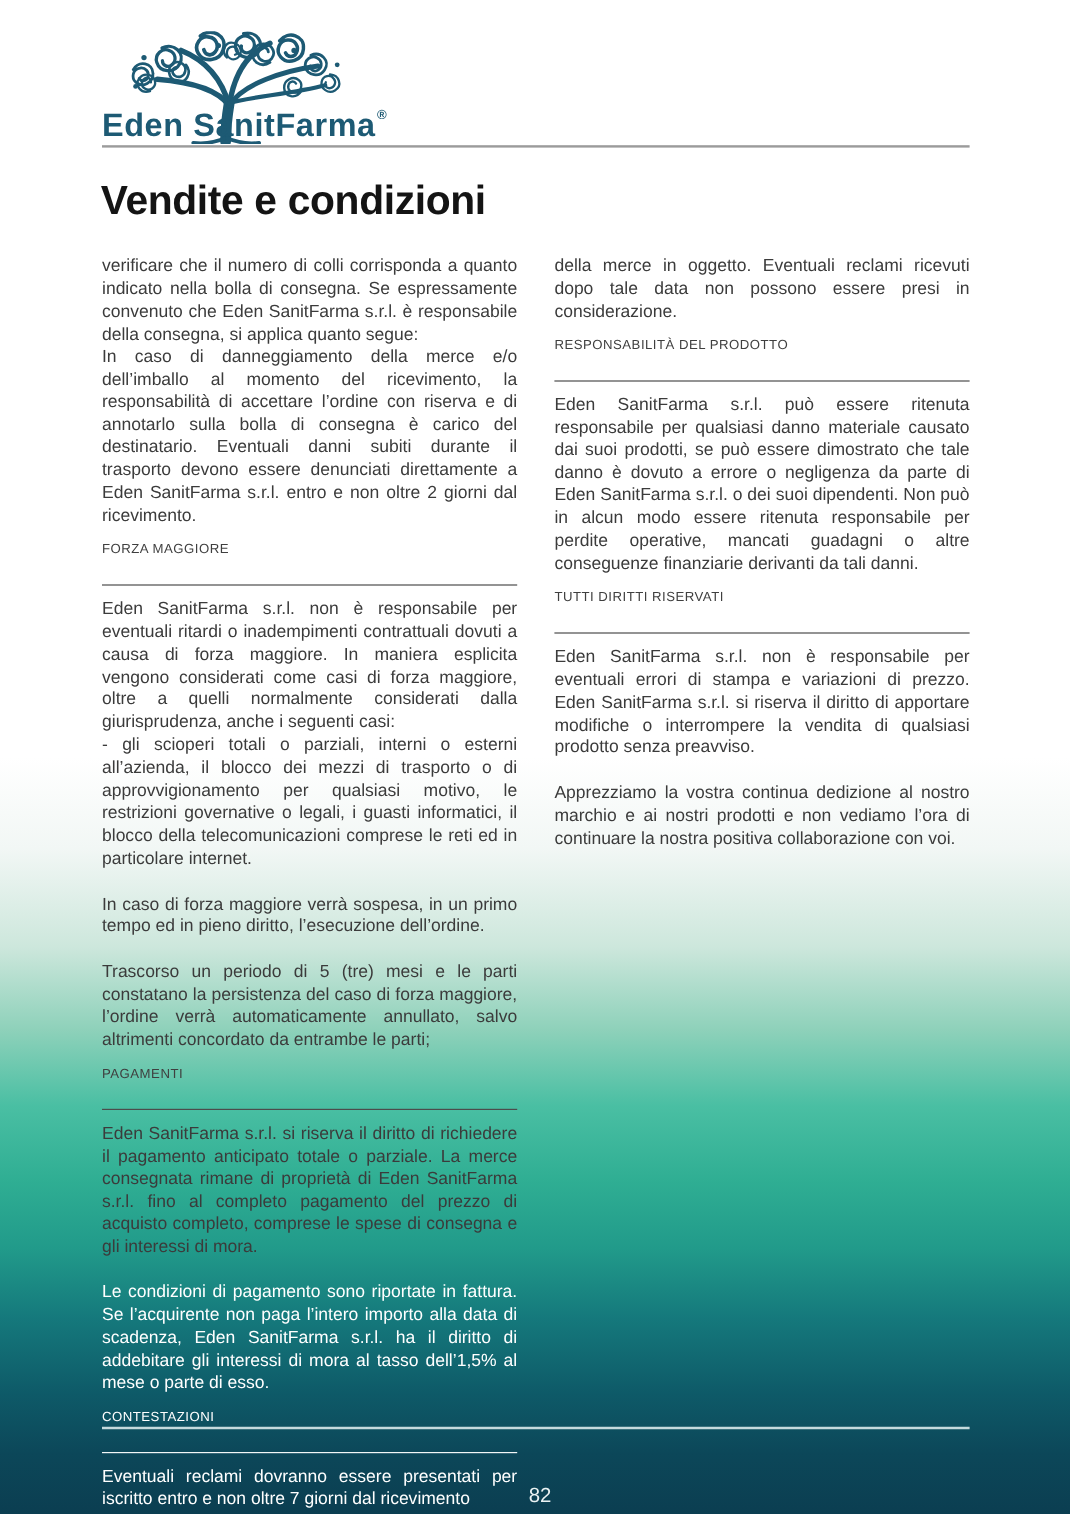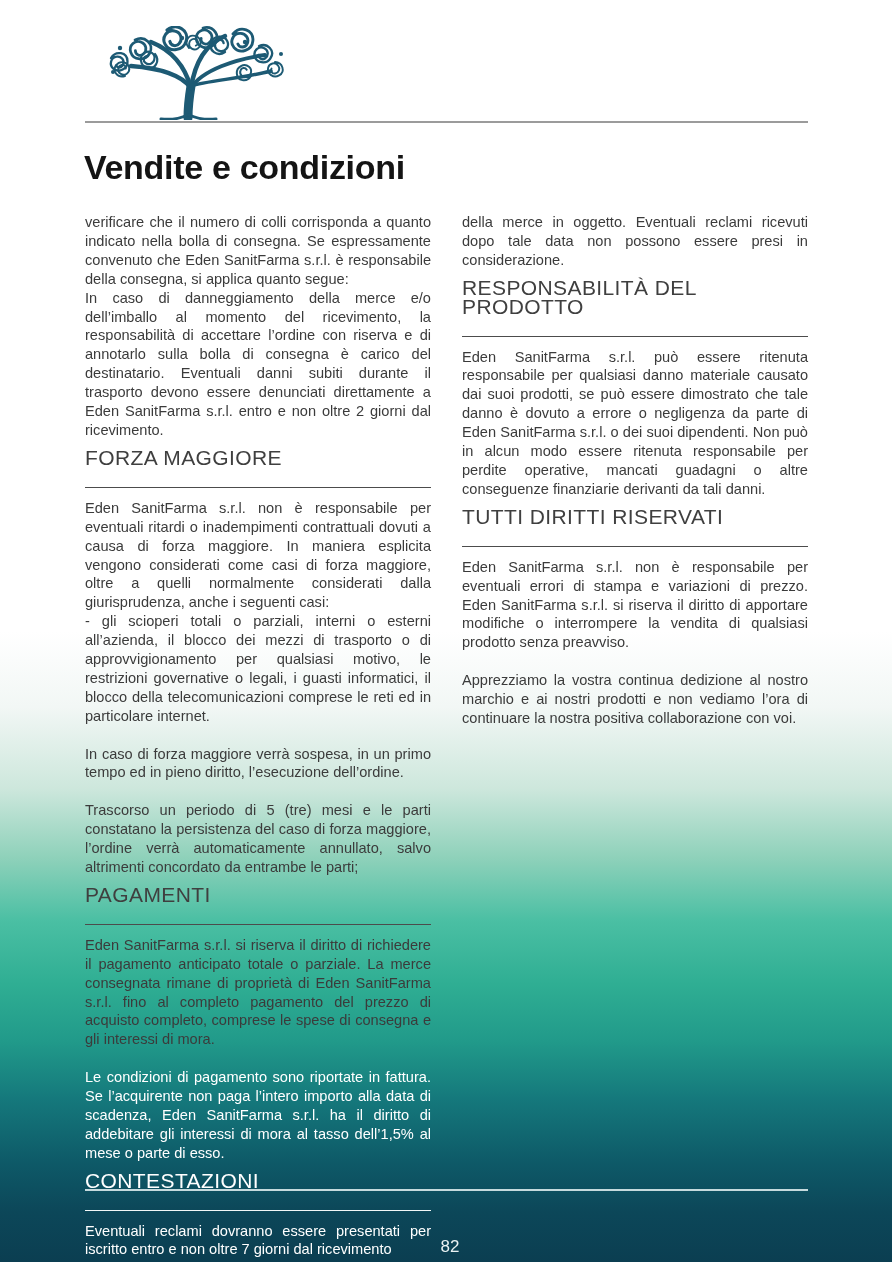--- a/index.html
+++ b/index.html
@@ -86,21 +86,21 @@
   }
   .col {
     font-size: 14.6px;
     line-height: 18.9px;
     text-align: justify;
     color: #3b3b3b;
   }
   .body-para { margin: 0; }
   .body-para + .body-para { margin-top: 18.9px; }
   .sec-heading {
-    font-size: 21px;
+    font-size: 11px;
     font-weight: 400;
     letter-spacing: 0.4px;
     color: #3f3f3f;
     border-bottom: 1.5px solid #4c4c4c;
     padding-bottom: 19px;
     margin: 9px 0 11px 0;
     text-align: left;
   }
   .light { color: #ffffff; }
   .sec-heading.light { border-bottom-color: #f2f7f7; color: #ffffff; }
@@ -158,20 +158,21 @@
       <use href="#curl" transform="translate(70,28) scale(0.68) rotate(90)"></use>
       <use href="#curl" transform="translate(140,26) scale(0.72) rotate(185)"></use>
       <use href="#curl" transform="translate(104,22) scale(0.58) rotate(265)"></use>
 
       <circle cx="35" cy="22" r="2.2" fill="#1d5a74"></circle>
       <circle cx="97" cy="12" r="2.2" fill="#1d5a74"></circle>
       <circle cx="160" cy="16" r="2.2" fill="#1d5a74"></circle>
       <circle cx="196" cy="28" r="2" fill="#1d5a74"></circle>
       <circle cx="28" cy="46" r="2" fill="#1d5a74"></circle>
     </svg>
+    <div class="logo-wordmark"><span>Eden SanitFarma</span><span class="reg">®</span></div>
   </div>
 
   <div class="header-rule"></div>
 
   <h1 class="page-title">Vendite e condizioni</h1>
 
   <div class="columns">
     <div class="col">
         <p class="body-para">verificare che il numero di colli corrisponda a quanto indicato nella bolla di consegna. Se espressamente convenuto che Eden SanitFarma s.r.l. è responsabile della consegna, si applica quanto segue:<br>In caso di danneggiamento della merce e/o dell’imballo al momento del ricevimento, la responsabilità di accettare l’ordine con riserva e di annotarlo sulla bolla di consegna è carico del destinatario. Eventuali danni subiti durante il trasporto devono essere denunciati direttamente a Eden SanitFarma s.r.l. entro e non oltre 2 giorni dal ricevimento.</p>
         <h3 class="sec-heading">FORZA MAGGIORE</h3>

